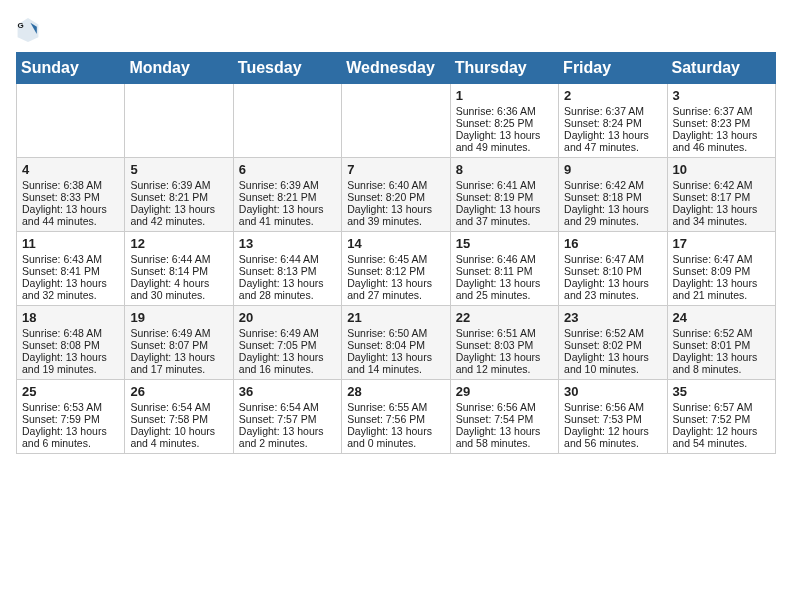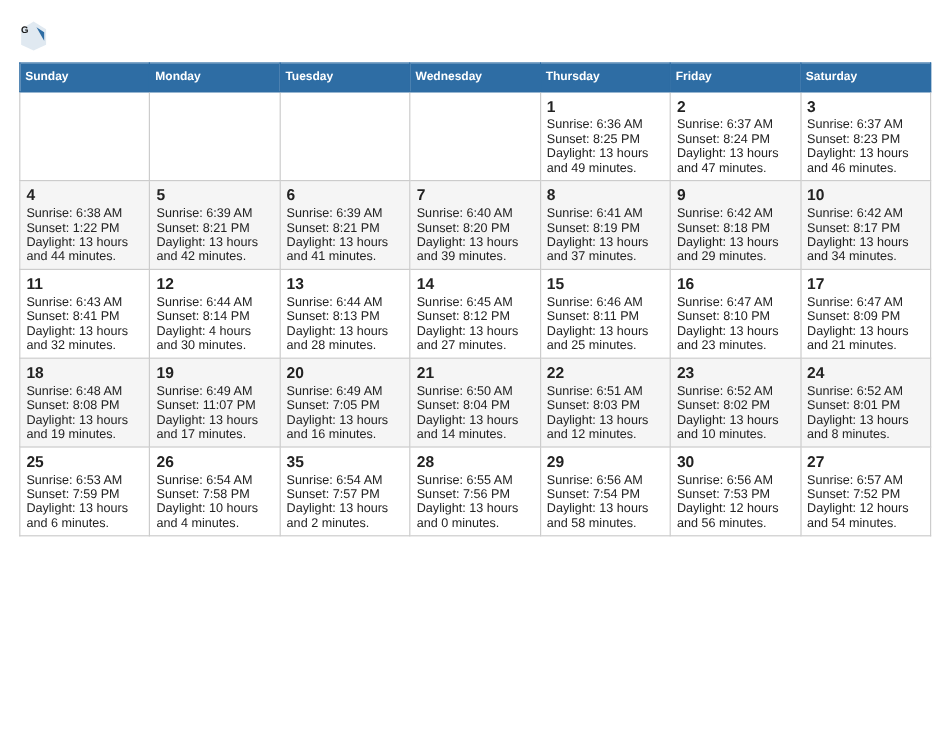--- a/index.html
+++ b/index.html
@@ -48,21 +48,21 @@
       margin-top: 2px;
     }
     .calendar-table {
       width: 100%;
       border-collapse: collapse;
       margin-top: 8px;
     }
     .calendar-table th {
       background-color: #2e6da4;
       color: #fff;
-      font-size: 10px;
+      font-size: 16px;
       font-weight: bold;
       padding: 6px 4px;
       text-align: left;
       border: 1px solid #2e6da4;
     }
     .calendar-table td {
       vertical-align: top;
       padding: 4px 5px;
       font-size: 10.5px;
       color: #222;
@@ -139,21 +139,21 @@
           <span class="day-number">3</span>
           <div>Sunrise: 6:37 AM</div>
           <div>Sunset: 8:23 PM</div>
           <div>Daylight: 13 hours and 46 minutes.</div>
         </td>
       </tr>
       <tr>
         <td>
           <span class="day-number">4</span>
           <div>Sunrise: 6:38 AM</div>
-          <div>Sunset: 1:22 PM</div>
+          <div>Sunset: 8:33 PM</div>
           <div>Daylight: 13 hours and 44 minutes.</div>
         </td>
         <td>
           <span class="day-number">5</span>
           <div>Sunrise: 6:39 AM</div>
           <div>Sunset: 8:21 PM</div>
           <div>Daylight: 13 hours and 42 minutes.</div>
         </td>
         <td>
           <span class="day-number">6</span>
@@ -233,21 +233,21 @@
       <tr>
         <td>
           <span class="day-number">18</span>
           <div>Sunrise: 6:48 AM</div>
           <div>Sunset: 8:08 PM</div>
           <div>Daylight: 13 hours and 19 minutes.</div>
         </td>
         <td>
           <span class="day-number">19</span>
           <div>Sunrise: 6:49 AM</div>
-          <div>Sunset: 11:07 PM</div>
+          <div>Sunset: 8:07 PM</div>
           <div>Daylight: 13 hours and 17 minutes.</div>
         </td>
         <td>
           <span class="day-number">20</span>
           <div>Sunrise: 6:49 AM</div>
           <div>Sunset: 7:05 PM</div>
           <div>Daylight: 13 hours and 16 minutes.</div>
         </td>
         <td>
           <span class="day-number">21</span>
@@ -281,21 +281,21 @@
           <div>Sunset: 7:59 PM</div>
           <div>Daylight: 13 hours and 6 minutes.</div>
         </td>
         <td>
           <span class="day-number">26</span>
           <div>Sunrise: 6:54 AM</div>
           <div>Sunset: 7:58 PM</div>
           <div>Daylight: 10 hours and 4 minutes.</div>
         </td>
         <td>
-          <span class="day-number">35</span>
+          <span class="day-number">36</span>
           <div>Sunrise: 6:54 AM</div>
           <div>Sunset: 7:57 PM</div>
           <div>Daylight: 13 hours and 2 minutes.</div>
         </td>
         <td>
           <span class="day-number">28</span>
           <div>Sunrise: 6:55 AM</div>
           <div>Sunset: 7:56 PM</div>
           <div>Daylight: 13 hours and 0 minutes.</div>
         </td>
@@ -305,20 +305,20 @@
           <div>Sunset: 7:54 PM</div>
           <div>Daylight: 13 hours and 58 minutes.</div>
         </td>
         <td>
           <span class="day-number">30</span>
           <div>Sunrise: 6:56 AM</div>
           <div>Sunset: 7:53 PM</div>
           <div>Daylight: 12 hours and 56 minutes.</div>
         </td>
         <td>
-          <span class="day-number">27</span>
+          <span class="day-number">35</span>
           <div>Sunrise: 6:57 AM</div>
           <div>Sunset: 7:52 PM</div>
           <div>Daylight: 12 hours and 54 minutes.</div>
         </td>
       </tr>
     </tbody>
 </table>
 
 </body></html>

